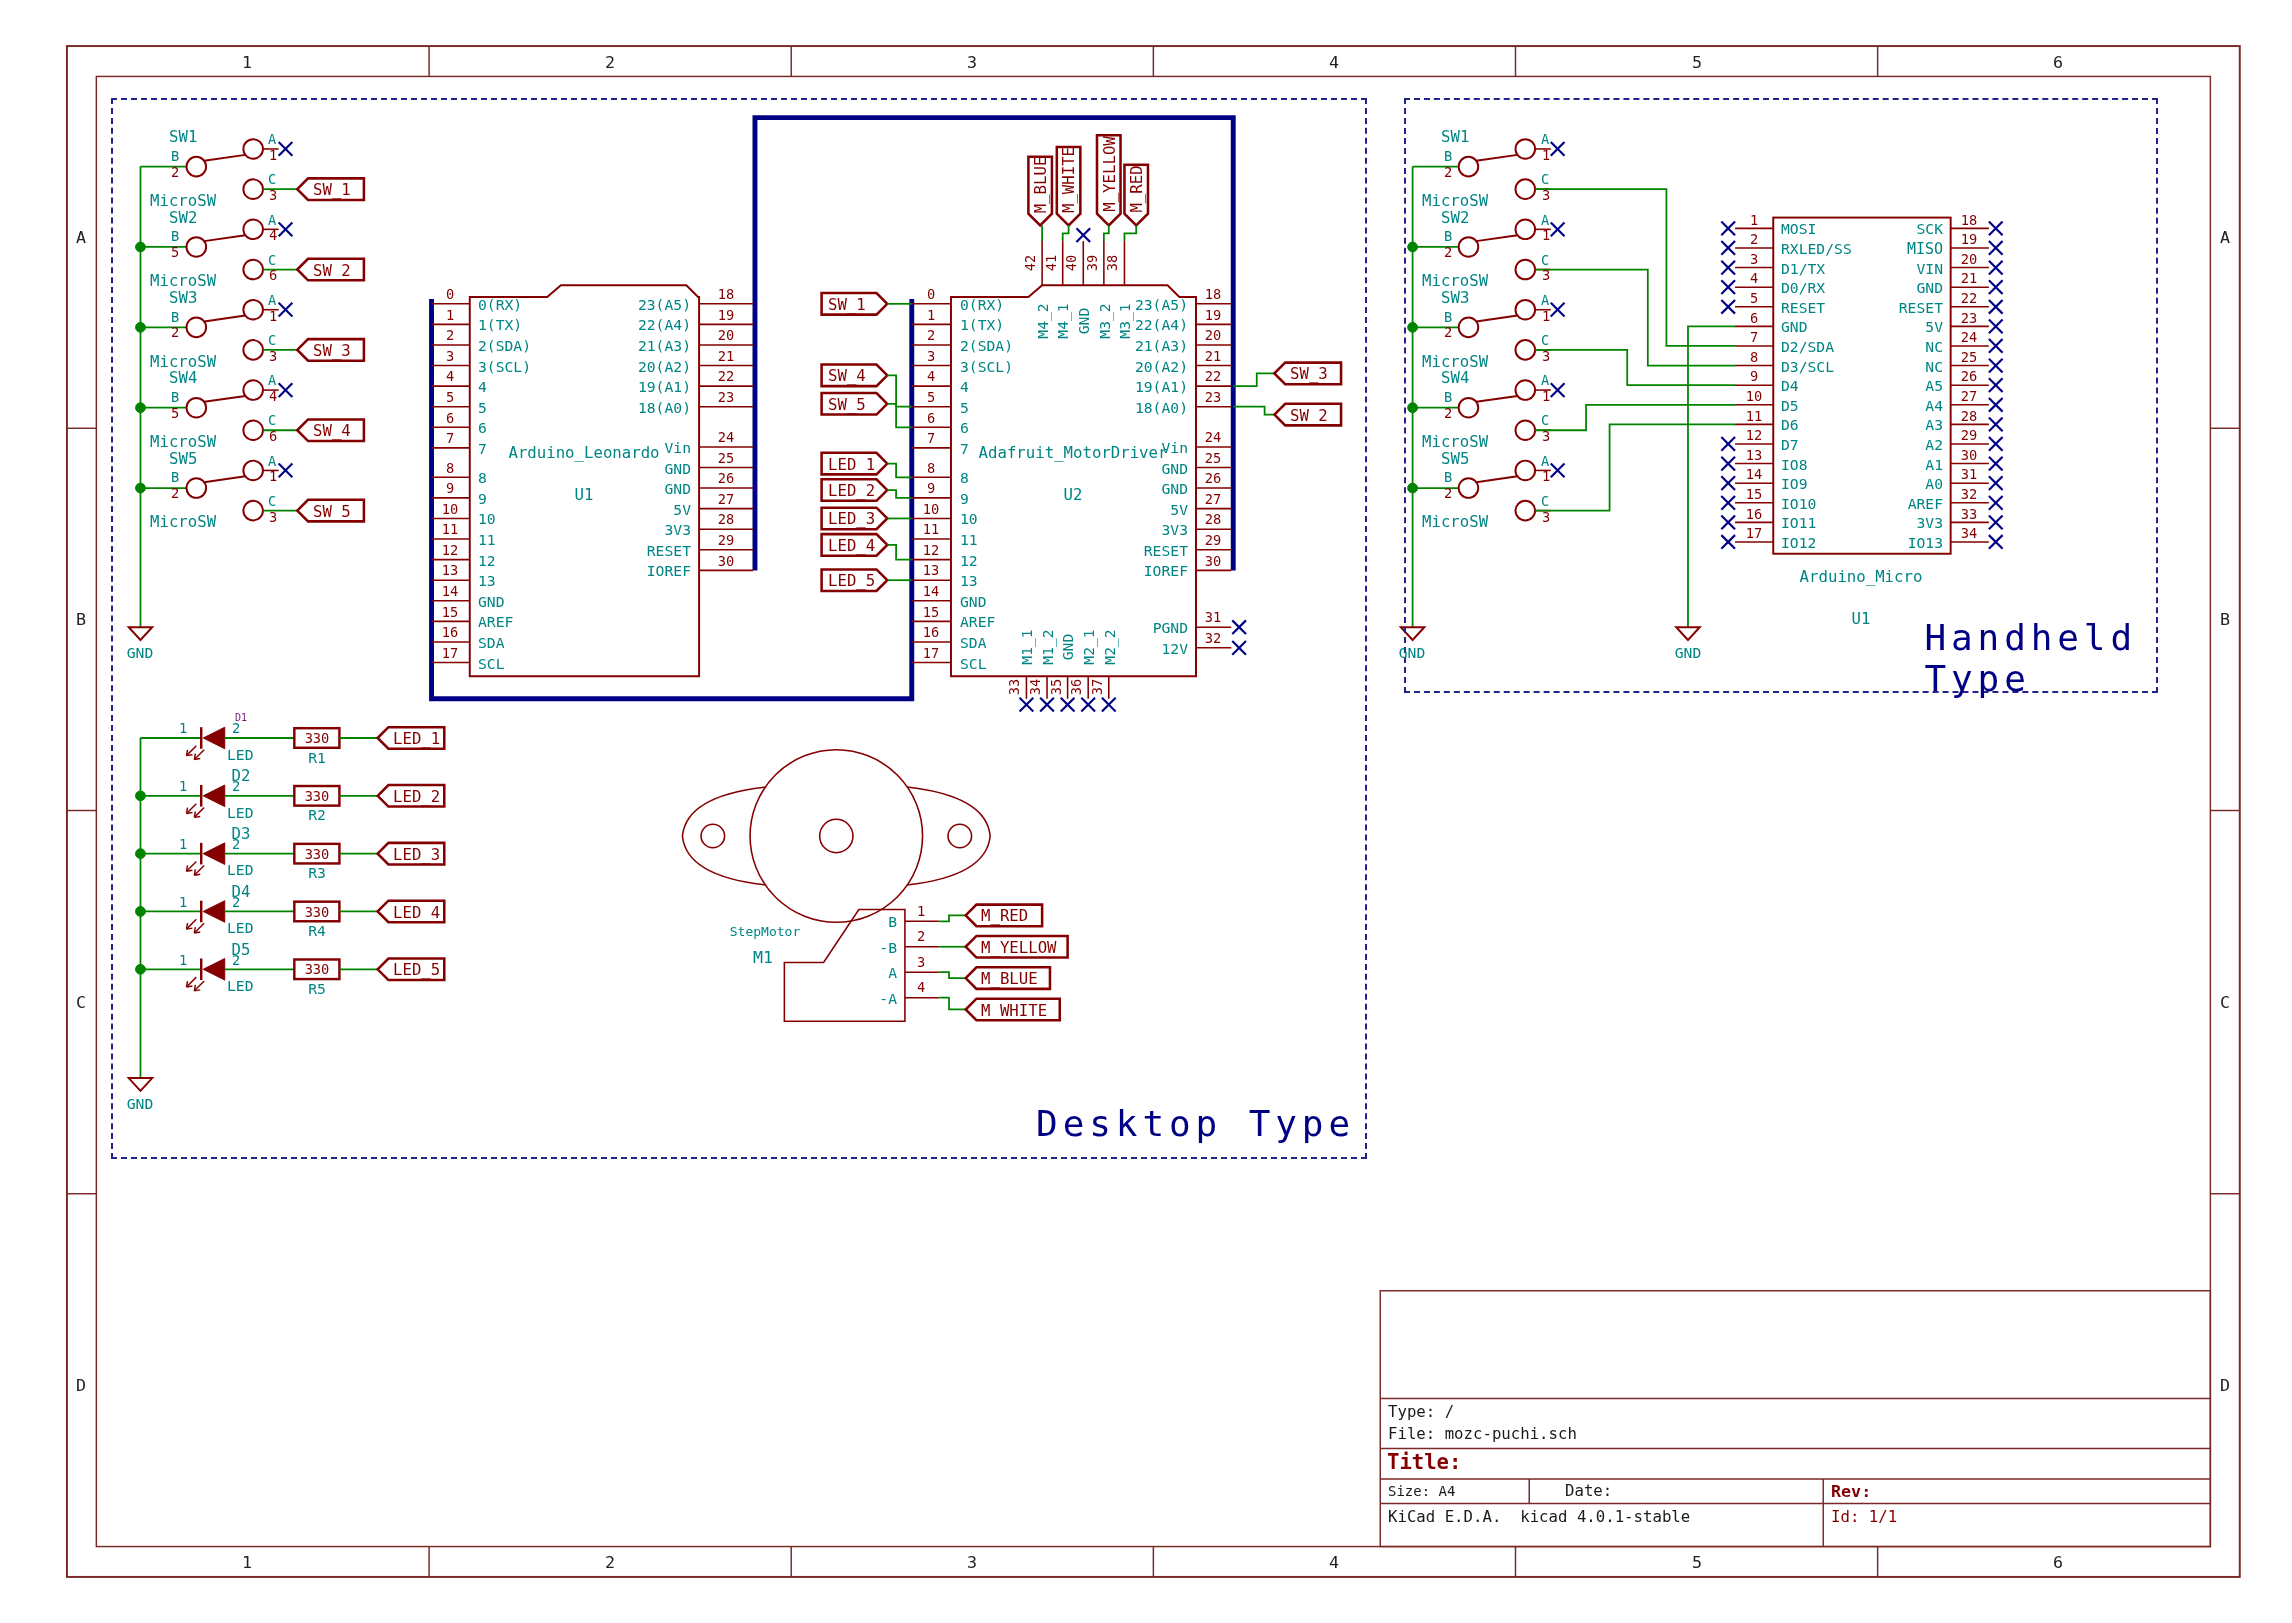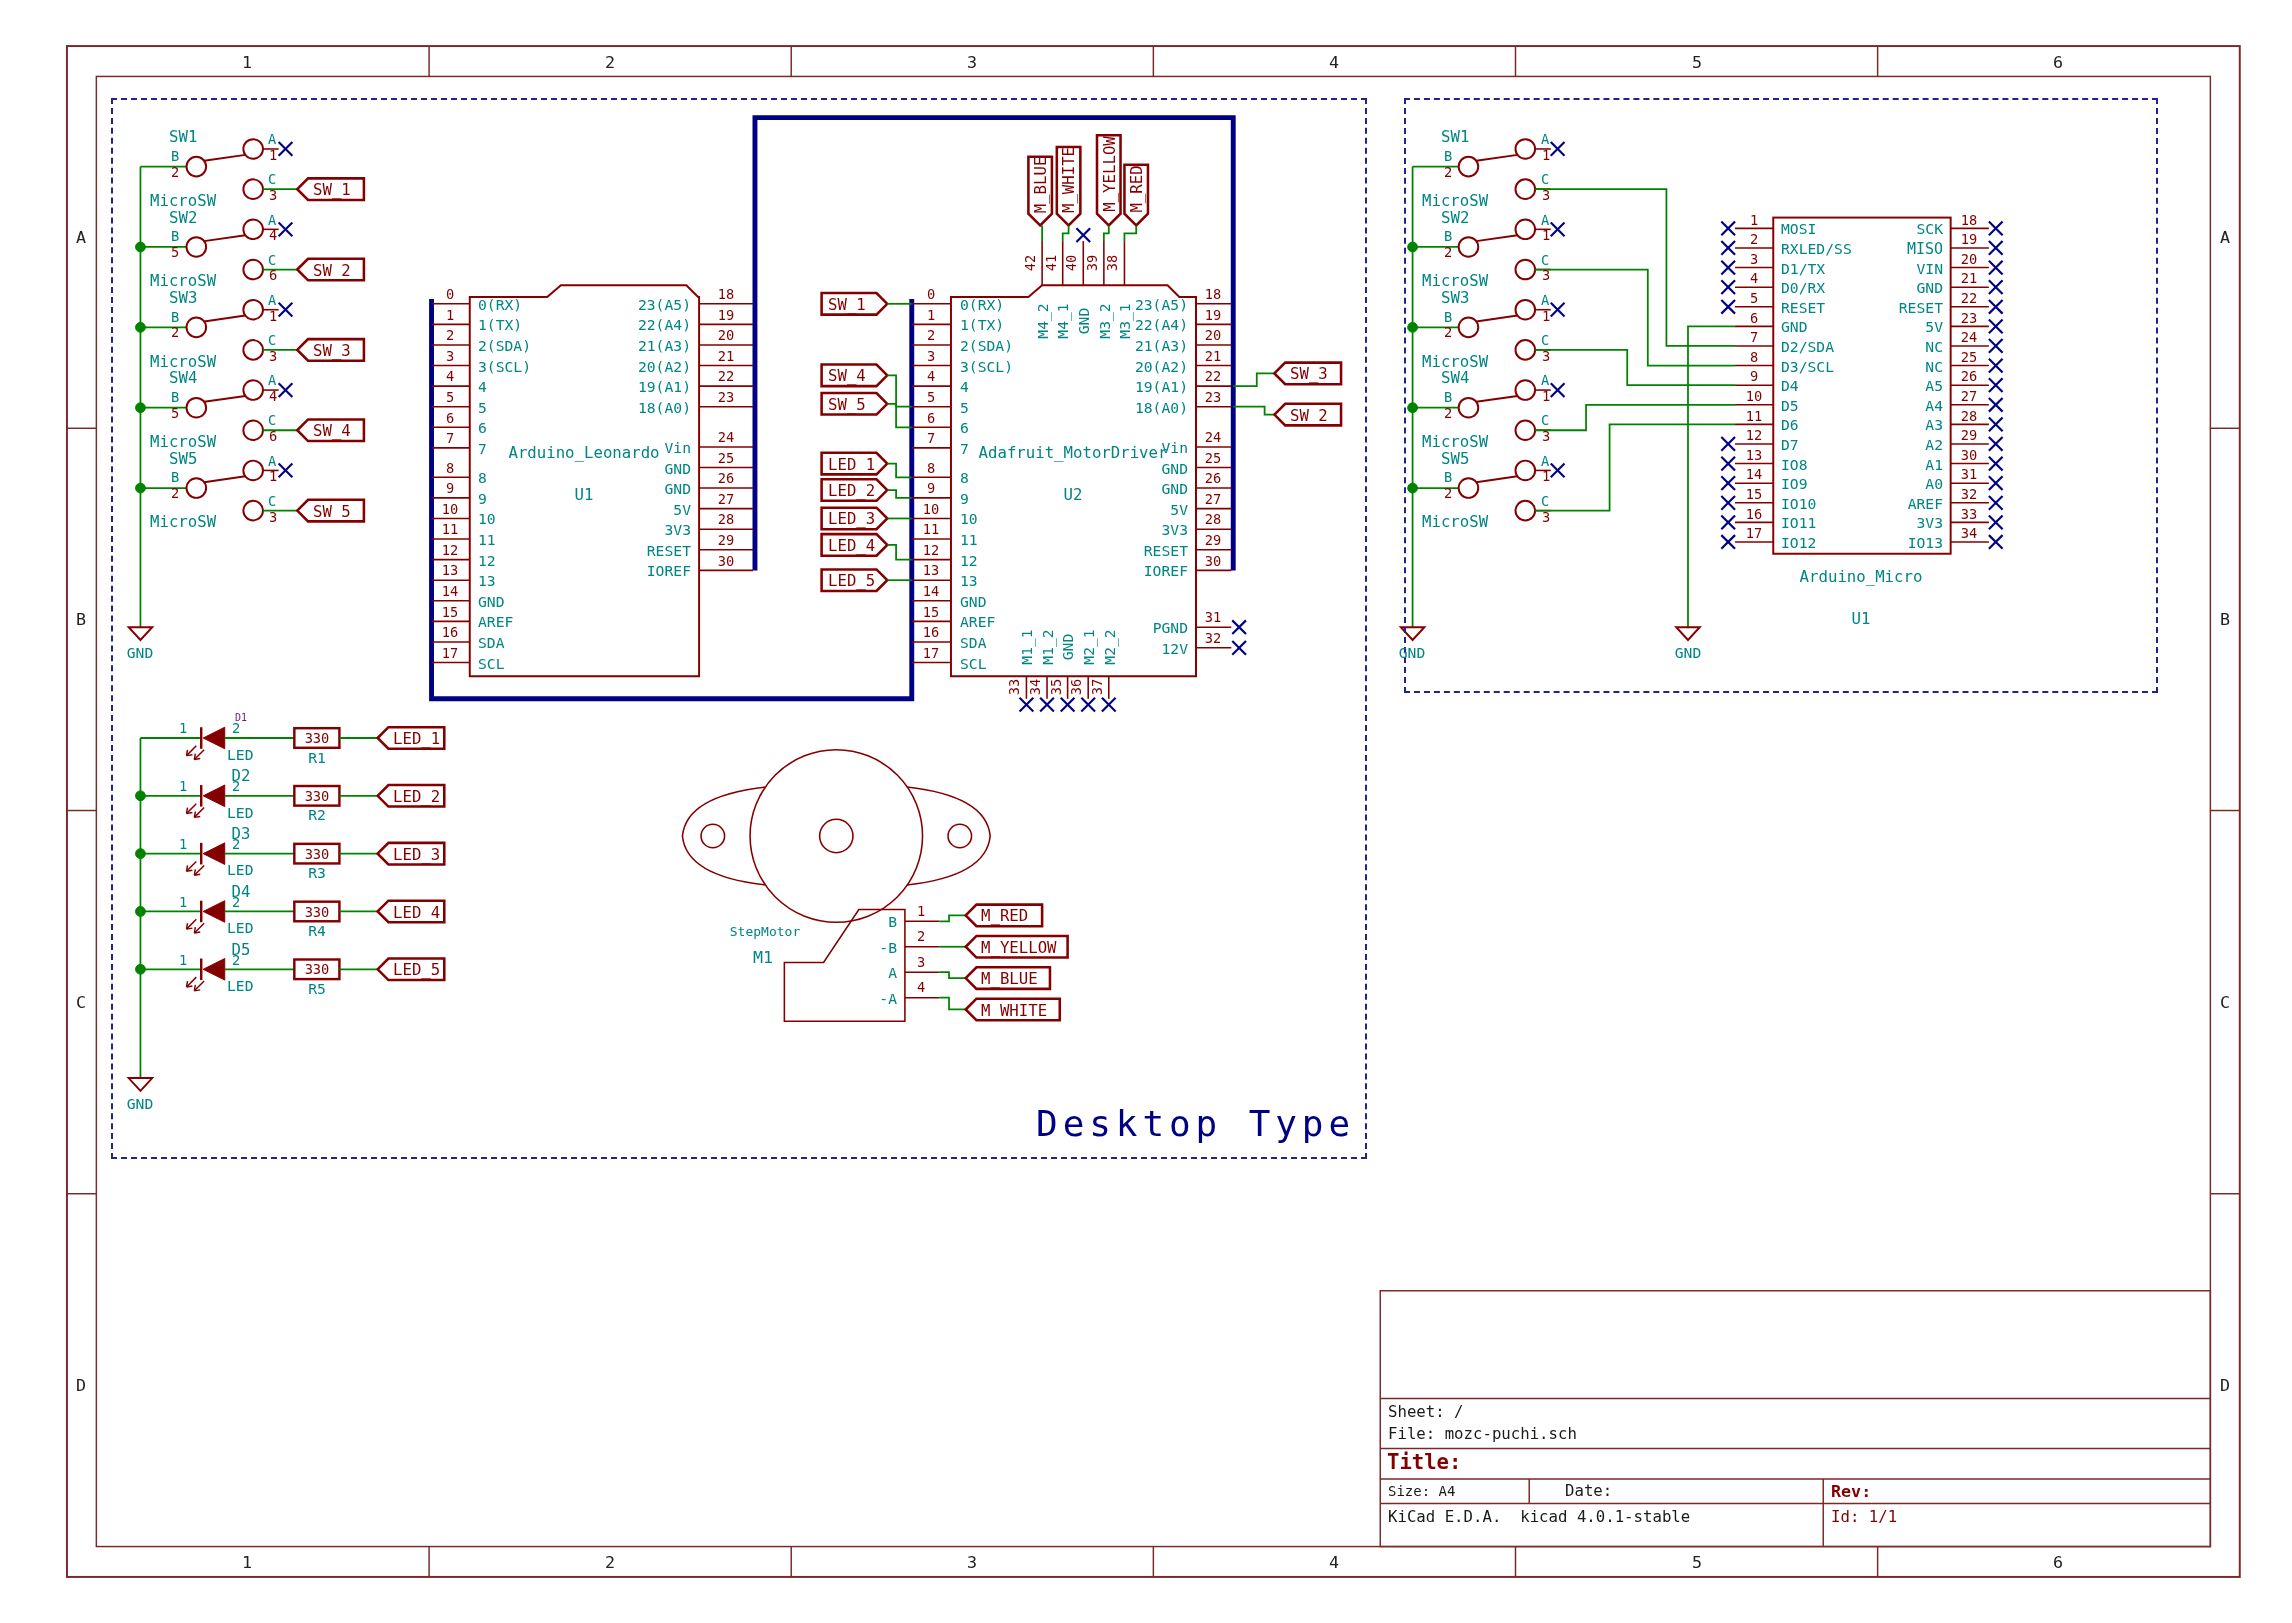--- a/index.html
+++ b/index.html
@@ -455,22 +455,23 @@
       <polyline points="958,992,968,992,968,998,985,998" fill="none" stroke="#008400" stroke-width="1.8"></polyline>
       <polygon points="985,998,996,987,1071,987,1071,1009,996,1009" fill="none" stroke="#840000" stroke-width="2.6"></polygon>
       <line x1="923" y1="1018" x2="958" y2="1018" stroke="#840000" stroke-width="1.6"></line>
       <polyline points="958,1018,968,1018,968,1030,985,1030" fill="none" stroke="#008400" stroke-width="1.8"></polyline>
       <polygon points="985,1030,996,1019,1081,1019,1081,1041,996,1041" fill="none" stroke="#840000" stroke-width="2.6"></polygon>
     </svg>
 
   <div class="dash" style="left:111px;top:98px;width:1252px;height:1057px;"></div>
   <div class="dash" style="left:1404px;top:98px;width:750px;height:591px;"></div>
   <div class="cap" style="left:1355px;top:1123px;transform:translate(-100%,-50%);">Desktop Type</div>
+  <div class="cap" style="left:2137px;top:658px;transform:translate(-100%,-50%);">Handheld Type</div>
 
-  <div class="t" style="left:1388px;top:1412px;font-size:15.7px;color:#1a1a1a;transform:translateY(-50%);">Sheet: /</div>
+  <div class="t" style="left:1388px;top:1412px;font-size:15.7px;color:#1a1a1a;transform:translateY(-50%);">Type: /</div>
   <div class="t" style="left:1388px;top:1434px;font-size:15.7px;color:#1a1a1a;transform:translateY(-50%);">File: mozc-puchi.sch</div>
   <div class="t" style="left:1387px;top:1462px;font-size:20.6px;font-weight:700;color:#840000;transform:translateY(-50%);">Title:</div>
   <div class="t" style="left:1388px;top:1491px;font-size:14px;color:#1a1a1a;transform:translateY(-50%);">Size: A4</div>
   <div class="t" style="left:1565px;top:1491px;font-size:15.7px;color:#1a1a1a;transform:translateY(-50%);">Date:</div>
   <div class="t" style="left:1831px;top:1491px;font-size:16.7px;font-weight:700;color:#840000;transform:translateY(-50%);text-align:right;">Rev:</div>
   <div class="t" style="left:1388px;top:1517px;font-size:15.7px;color:#1a1a1a;transform:translateY(-50%);">KiCad E.D.A.  kicad 4.0.1-stable</div>
   <div class="t" style="left:1831px;top:1517px;font-size:15.7px;color:#840000;transform:translateY(-50%);">Id: 1/1</div>
 <div class="t" style="left: 247px; top: 62px; font-size: 16.7px; color: rgb(34, 34, 34); transform: translate(-50%, -50%);">1</div>
     <div class="t" style="left: 247px; top: 1562px; font-size: 16.7px; color: rgb(34, 34, 34); transform: translate(-50%, -50%);">1</div>
     <div class="t" style="left: 610px; top: 62px; font-size: 16.7px; color: rgb(34, 34, 34); transform: translate(-50%, -50%);">2</div>

